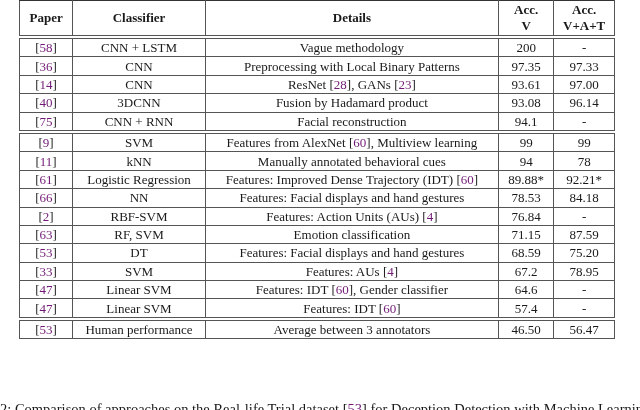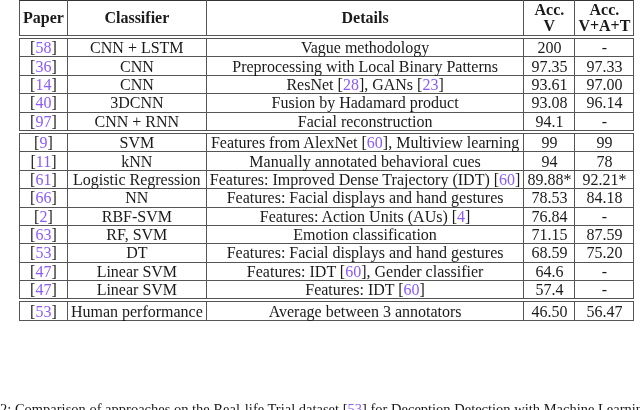--- a/index.html
+++ b/index.html
@@ -1,24 +1,24 @@
 <!DOCTYPE html>
 <html><head>
 <meta charset="utf-8">
 <style>
   html, body { margin: 0; padding: 0; background: #ffffff; }
   body { width: 640px; height: 410px; overflow: hidden; position: relative;
          font-family: "Liberation Serif", "DejaVu Serif", serif; color: #1a1a1a; }
-  .tbl { position: absolute; left: 19px; top: 0px; width: 596px; border-collapse: collapse; font-size: 16px; }
+  .tbl { position: absolute; left: 19px; top: 0px; width: 596px; border-collapse: collapse; font-size: 13px; }
   .tbl td, .tbl th { border-left: 1px solid #555; border-right: 1px solid #555; text-align: center;
                      padding: 0 3px; white-space: nowrap; line-height: 17px; }
   .tbl th { font-weight: bold; height: 34px; line-height: 16px; border-top: 1.5px solid #333; }
   .tbl tr.row td { border-bottom: 1px solid #555; height: 17.4px; }
   .tbl tr.group-start td { border-top: 4px double #555; }
-  .ref { color: #8b5cf6; }
+  .ref { color: #701a75; }
   .c-paper { width: 50px; }
   .c-cls { width: 131px; }
   .c-det { width: 296px; }
   .c-v { width: 52px; }
   .c-vat { width: 57px; }
   .caption { position: absolute; left: 0; top: 400px; width: 640px; font-size: 14.5px; white-space: nowrap;
              overflow: hidden; height: 10px; line-height: 18px; }
 </style>
 </head>
 <body>
@@ -62,21 +62,21 @@
         <td class="c-vat">97.00</td>
       </tr>
       <tr class="row">
         <td class="c-paper"><span>[<span class="ref">40</span>]</span></td>
         <td class="c-cls">3DCNN</td>
         <td class="c-det">Fusion by Hadamard product</td>
         <td class="c-v">93.08</td>
         <td class="c-vat">96.14</td>
       </tr>
       <tr class="row">
-        <td class="c-paper"><span>[<span class="ref">97</span>]</span></td>
+        <td class="c-paper"><span>[<span class="ref">75</span>]</span></td>
         <td class="c-cls">CNN + RNN</td>
         <td class="c-det">Facial reconstruction</td>
         <td class="c-v">94.1</td>
         <td class="c-vat">-</td>
       </tr>
       <tr class="row group-start">
         <td class="c-paper"><span>[<span class="ref">9</span>]</span></td>
         <td class="c-cls">SVM</td>
         <td class="c-det">Features from AlexNet <span>[<span class="ref">60</span>]</span>, Multiview learning</td>
         <td class="c-v">99</td>
@@ -118,20 +118,27 @@
         <td class="c-vat">87.59</td>
       </tr>
       <tr class="row">
         <td class="c-paper"><span>[<span class="ref">53</span>]</span></td>
         <td class="c-cls">DT</td>
         <td class="c-det">Features: Facial displays and hand gestures</td>
         <td class="c-v">68.59</td>
         <td class="c-vat">75.20</td>
       </tr>
       <tr class="row">
+        <td class="c-paper"><span>[<span class="ref">33</span>]</span></td>
+        <td class="c-cls">SVM</td>
+        <td class="c-det">Features: AUs <span>[<span class="ref">4</span>]</span></td>
+        <td class="c-v">67.2</td>
+        <td class="c-vat">78.95</td>
+      </tr>
+      <tr class="row">
         <td class="c-paper"><span>[<span class="ref">47</span>]</span></td>
         <td class="c-cls">Linear SVM</td>
         <td class="c-det">Features: IDT <span>[<span class="ref">60</span>]</span>, Gender classifier</td>
         <td class="c-v">64.6</td>
         <td class="c-vat">-</td>
       </tr>
       <tr class="row">
         <td class="c-paper"><span>[<span class="ref">47</span>]</span></td>
         <td class="c-cls">Linear SVM</td>
         <td class="c-det">Features: IDT <span>[<span class="ref">60</span>]</span></td>

